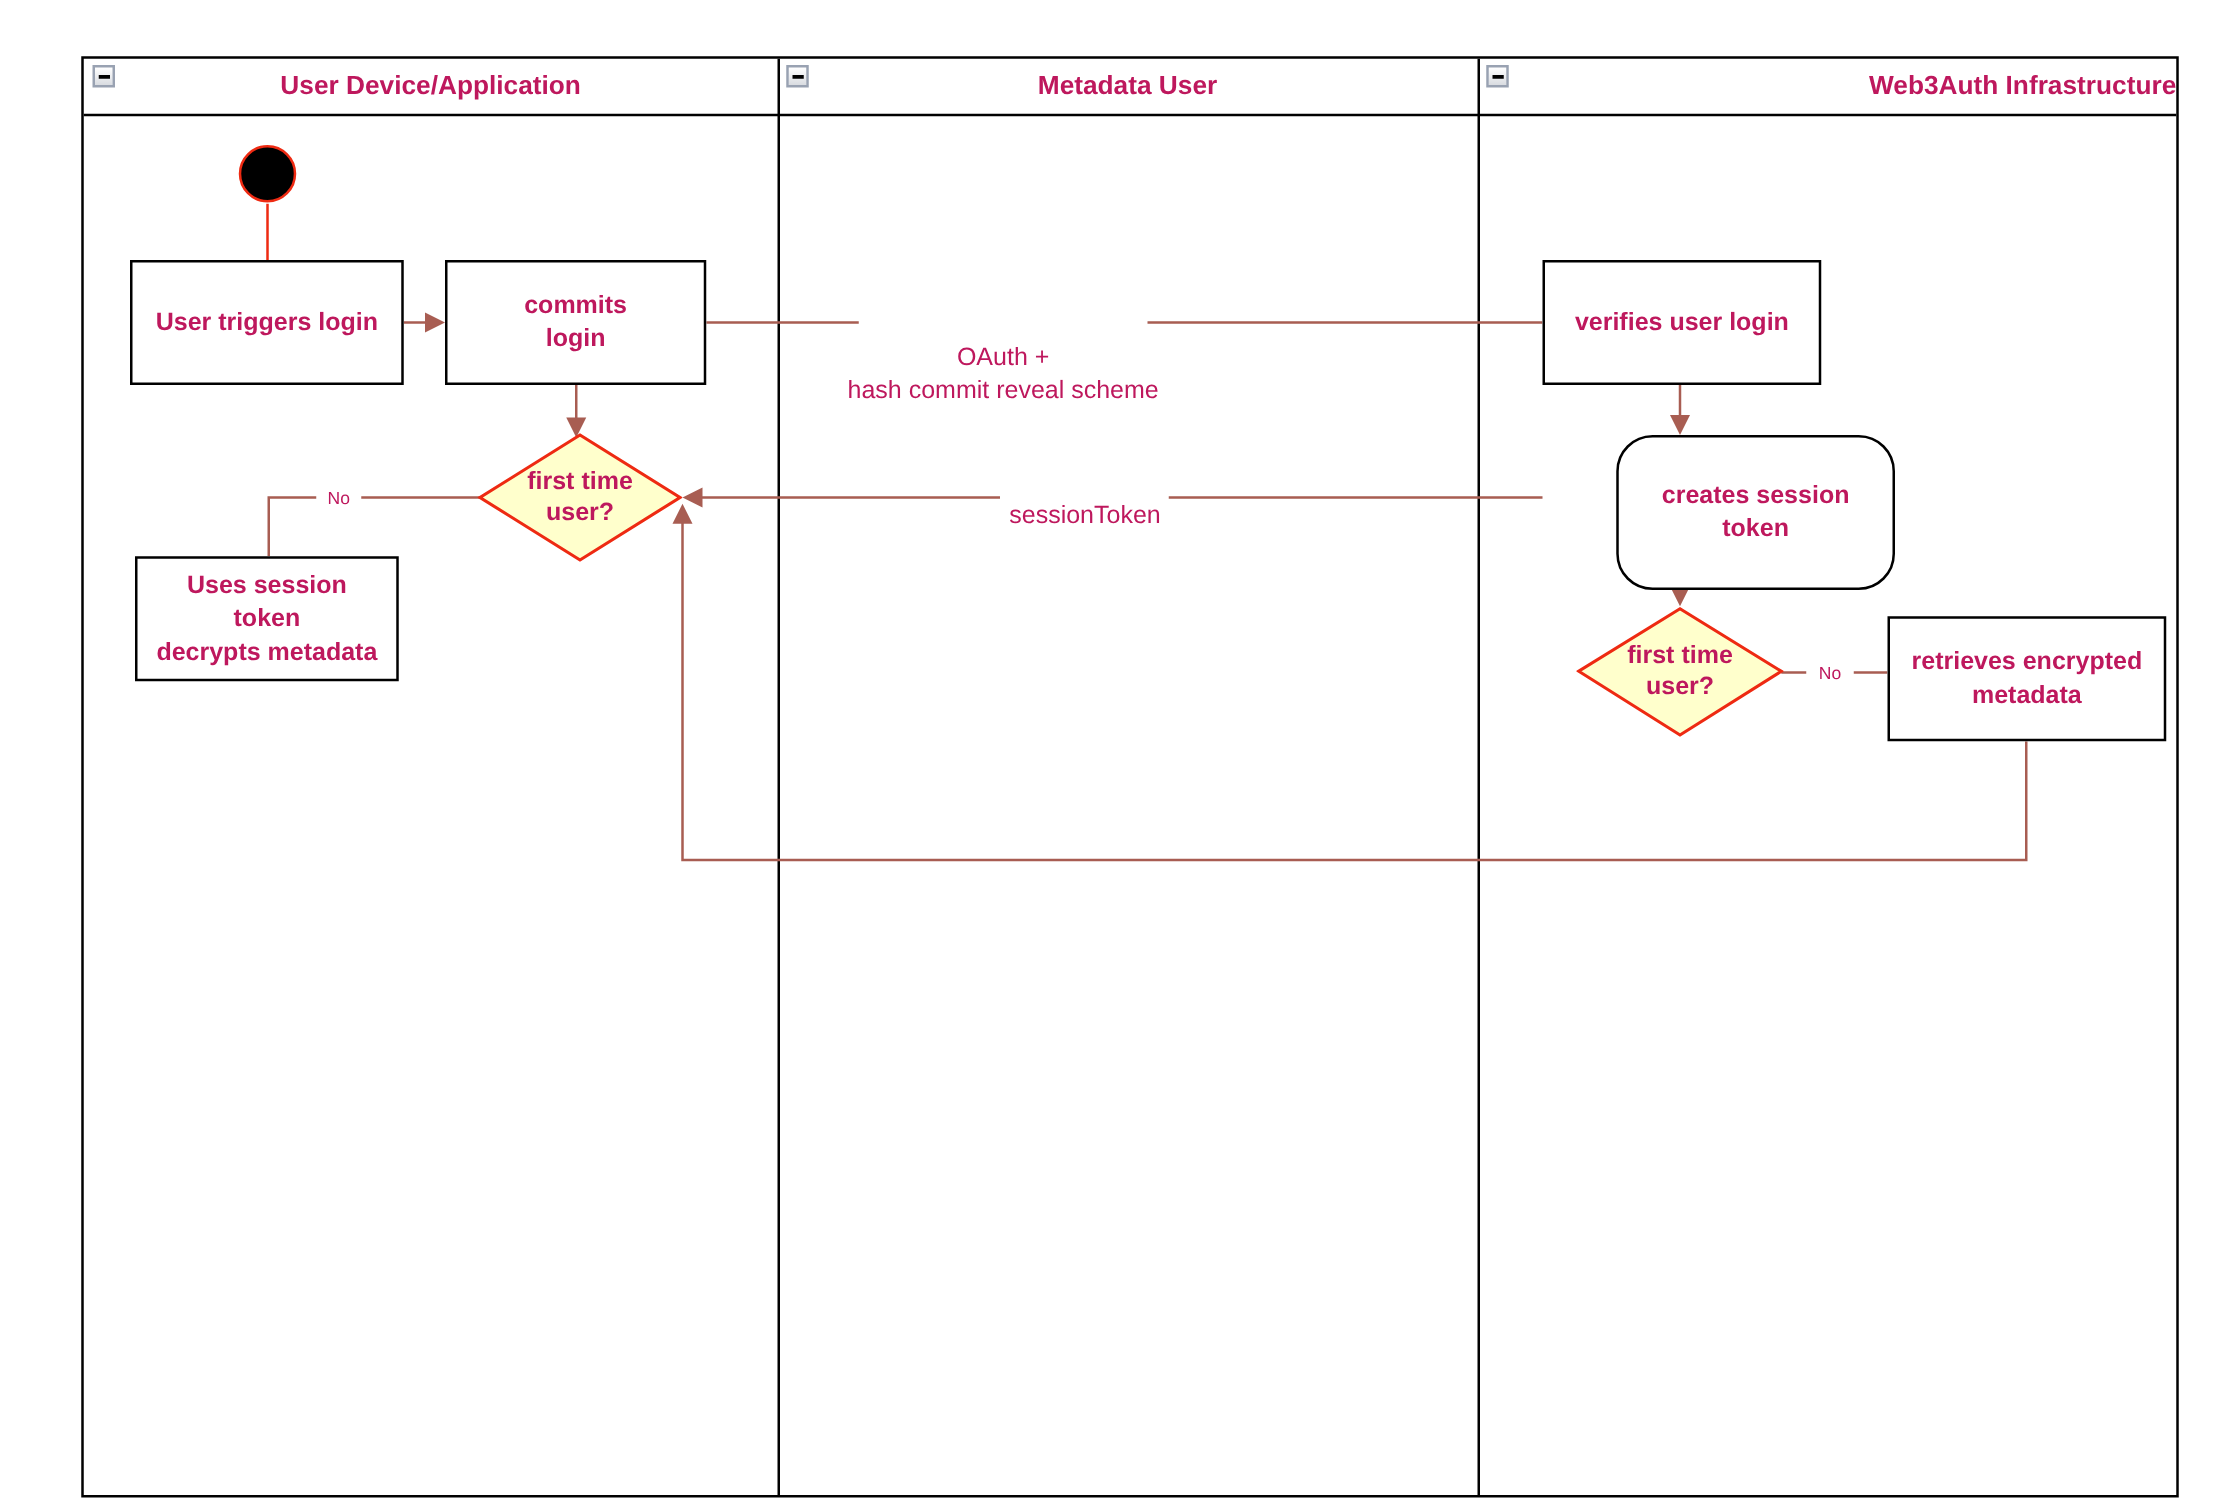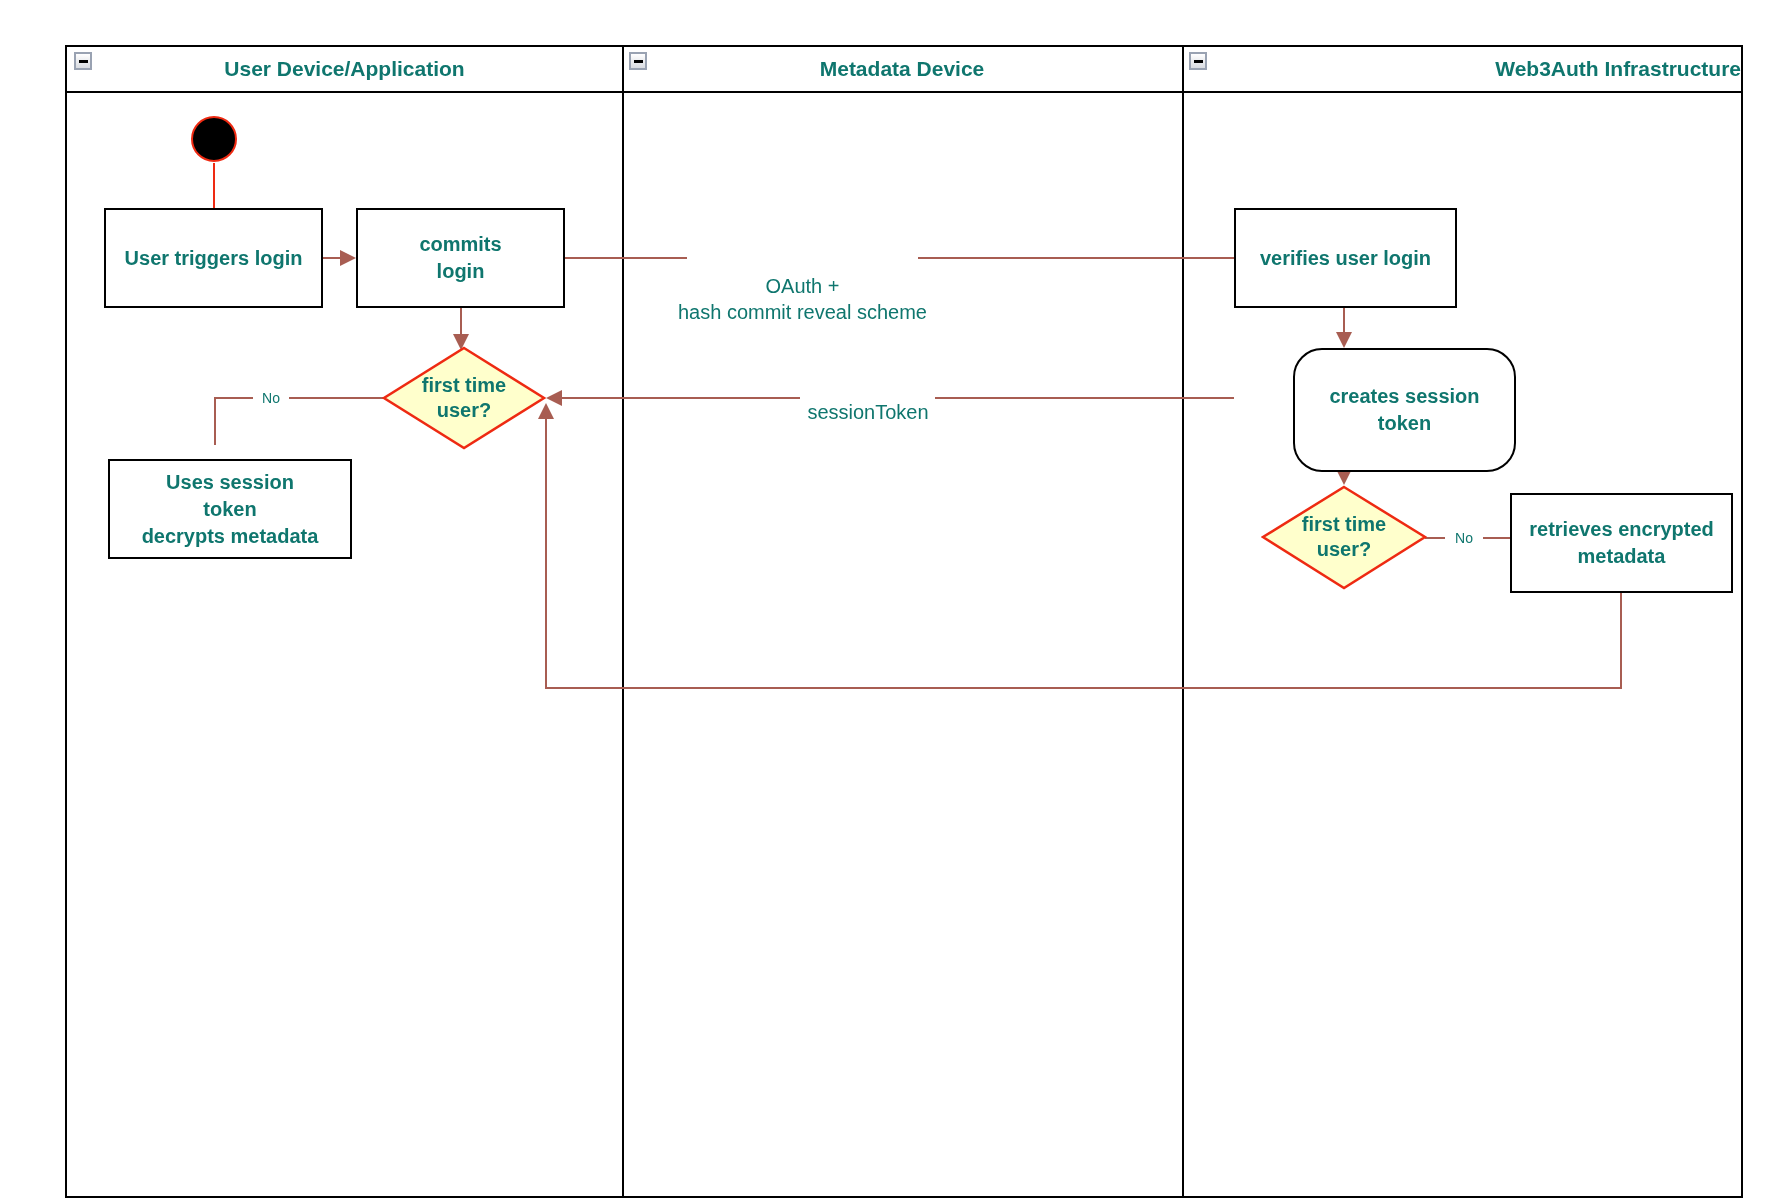--- a/index.html
+++ b/index.html
@@ -1,21 +1,21 @@
 <!DOCTYPE html>
 <html><head>
 <meta charset="utf-8">
 <style>
   html,body{margin:0;padding:0;background:#ffffff;}
   .diagram{
     position:relative;
     width:1780px;height:1202px;
     background:#ffffff;
     font-family:"Liberation Sans", sans-serif;
-    color:#0f766e;
+    color:#be185d;
     overflow:hidden;
   }
   
   .pool{
     position:absolute;left:65px;top:45px;
     width:1678px;height:1153px;
     border:2px solid #000;
     box-sizing:border-box;
     background:#fff;
   }
@@ -82,21 +82,21 @@
       <div class="lane-header l1">
         <div class="collapse-btn">
           <span class="minus-glyph"></span>
         </div>
         <div class="lane-title">User Device/Application</div>
       </div>
       <div class="lane-header l2">
         <div class="collapse-btn">
           <span class="minus-glyph"></span>
         </div>
-        <div class="lane-title">Metadata Device</div>
+        <div class="lane-title">Metadata User</div>
       </div>
       <div class="lane-header l3">
         <div class="collapse-btn">
           <span class="minus-glyph"></span>
         </div>
         <div class="lane-title">Web3Auth Infrastructure</div>
       </div>
     </div>
     <div class="lane-divider d1"></div>
     <div class="lane-divider d2"></div>
@@ -139,21 +139,21 @@
 
     <div class="activity" style="left:356px;top:208px;width:209px;height:100px;">commits
 login</div>
 
     <svg class="decision-svg" style="left:382px;top:346px;" width="164" height="104">
       <polygon points="82,2 162,52 82,102 2,52" fill="#ffffcc" stroke="#ee2a12" stroke-width="2.5"></polygon>
     </svg>
     <div class="decision-label" style="left:384px;top:348px;width:160px;height:100px;">first time
 user?</div>
 
-    <div class="activity" style="left:108px;top:445px;width:244px;height:100px;margin-top:14px;">Uses session
+    <div class="activity" style="left:108px;top:445px;width:211px;height:100px;">Uses session
 token
 decrypts metadata</div>
 
     <div class="activity" style="left:1234px;top:208px;width:223px;height:100px;">verifies user login</div>
 
     <div class="activity" style="left:1293px;top:348px;width:223px;height:124px;border-radius:29px;">creates session
 token</div>
 
     <svg class="decision-svg" style="left:1261px;top:485px;" width="166" height="105">
       <polygon points="83,2 164,52 83,103 2,52" fill="#ffffcc" stroke="#ee2a12" stroke-width="2.5"></polygon>

